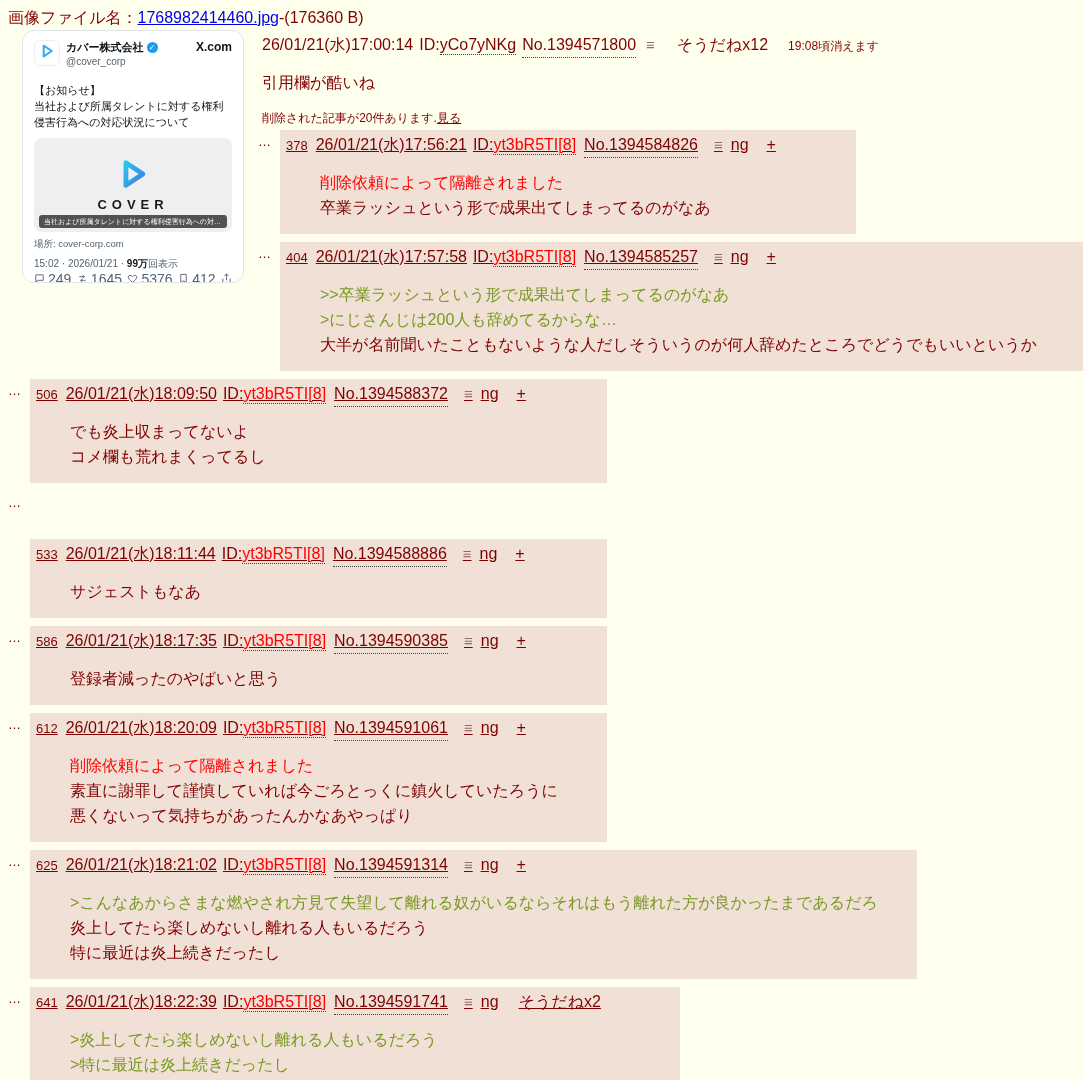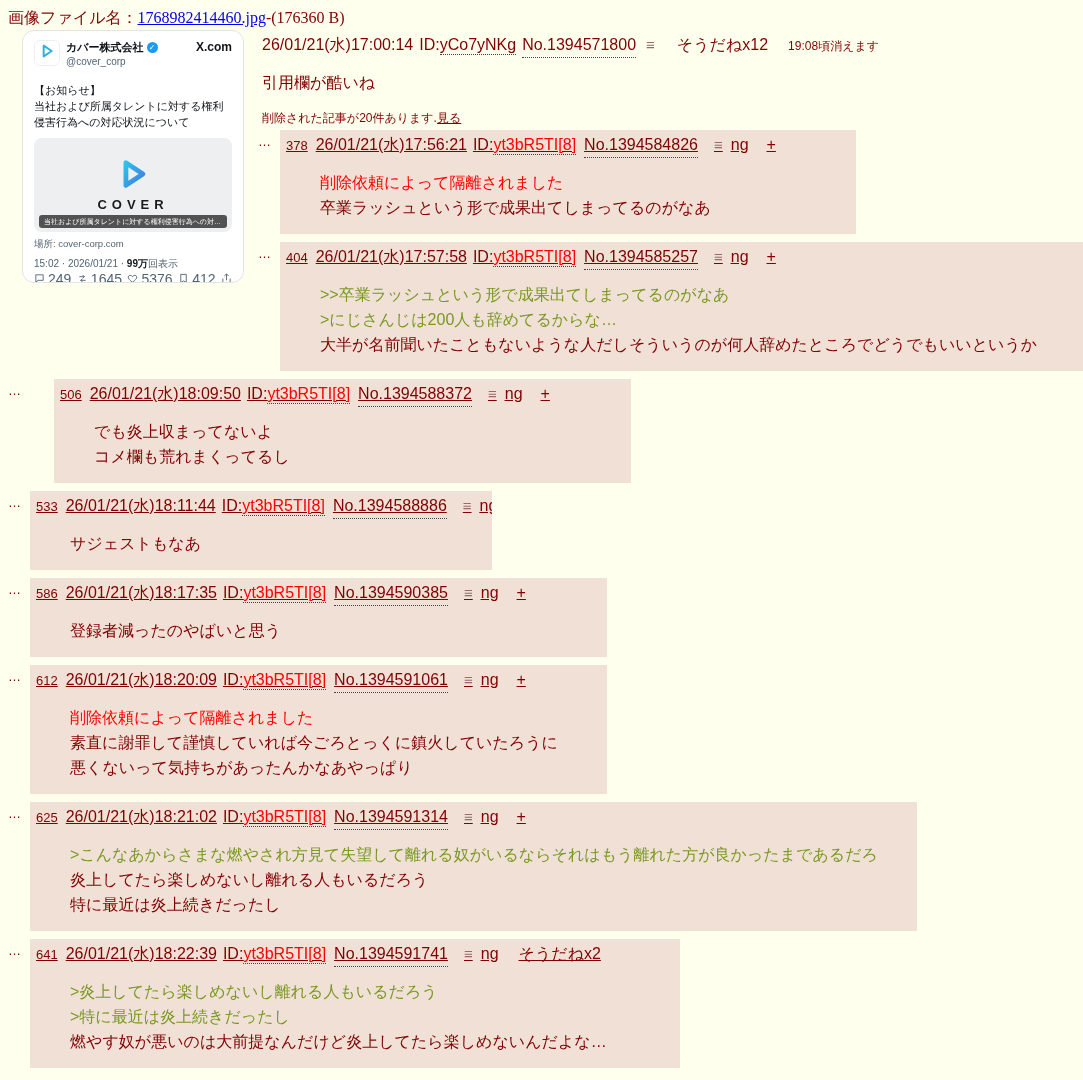--- a/index.html
+++ b/index.html
@@ -7,21 +7,21 @@
   body {
     background:#ffffee;
     color:#800000;
     font-family:"Liberation Sans","DejaVu Sans",sans-serif;
     font-size:16px;
     position:relative;
   }
   a { color:#800000; cursor:pointer; text-decoration:none; }
 
   
-  .filename-line { padding:8px 0 0 8px; line-height:20px; height:28px; white-space:nowrap;font-family:Liberation Serif, serif; }
+  .filename-line { padding:8px 0 0 8px; line-height:20px; height:28px; white-space:nowrap; }
   .filename-line .flink { color:#0000ee; text-decoration:underline; }
 
   
   .tweet-card {
     position:absolute; left:22px; top:30px;
     width:222px; height:253px;
     background:#ffffff;
     border:1px solid #e1e4e8;
     border-radius:12px;
     padding:9px 11px;
@@ -79,22 +79,22 @@
   .reply-row { display:flex; align-items:flex-start; margin:0 0 8px 8px; }
   .reply-row.indented { margin-left:258px; }
   .ellipsis { width:22px; flex-shrink:0; font-size:13px; line-height:24px; color:#800000; cursor:pointer; }
   .reply-box {
     background:#f0e0d6;
     padding:4px 28px 14px 6px;
     overflow:hidden;
   }
   #replies .reply-row:nth-child(1) .reply-box { width:576px; }
   #replies .reply-row:nth-child(2) .reply-box { width:908px; }
-  #replies .reply-row:nth-child(3) .reply-box { width:577px;margin-left:24px; }
-  #replies .reply-row:nth-child(4) .reply-box { width:462px; }
+  #replies .reply-row:nth-child(3) .reply-box { width:577px; }
+  #replies .reply-row:nth-child(4) .reply-box { width:577px;margin-top:48px; }
   #replies .reply-row:nth-child(5) .reply-box { width:577px; }
   #replies .reply-row:nth-child(6) .reply-box { width:577px; }
   #replies .reply-row:nth-child(7) .reply-box { width:887px; }
   #replies .reply-row:nth-child(8) .reply-box { width:650px; }
   .reply-header { display:flex; align-items:baseline; white-space:nowrap; line-height:22px;text-decoration:underline; }
   .rnum { font-size:13px; margin-right:8px; }
   .rdate { margin-right:6px; }
   .rid { margin-right:8px; }
   .rid-val { color:#ff0000; }
   .ng { text-decoration:underline; margin-right:18px; }

